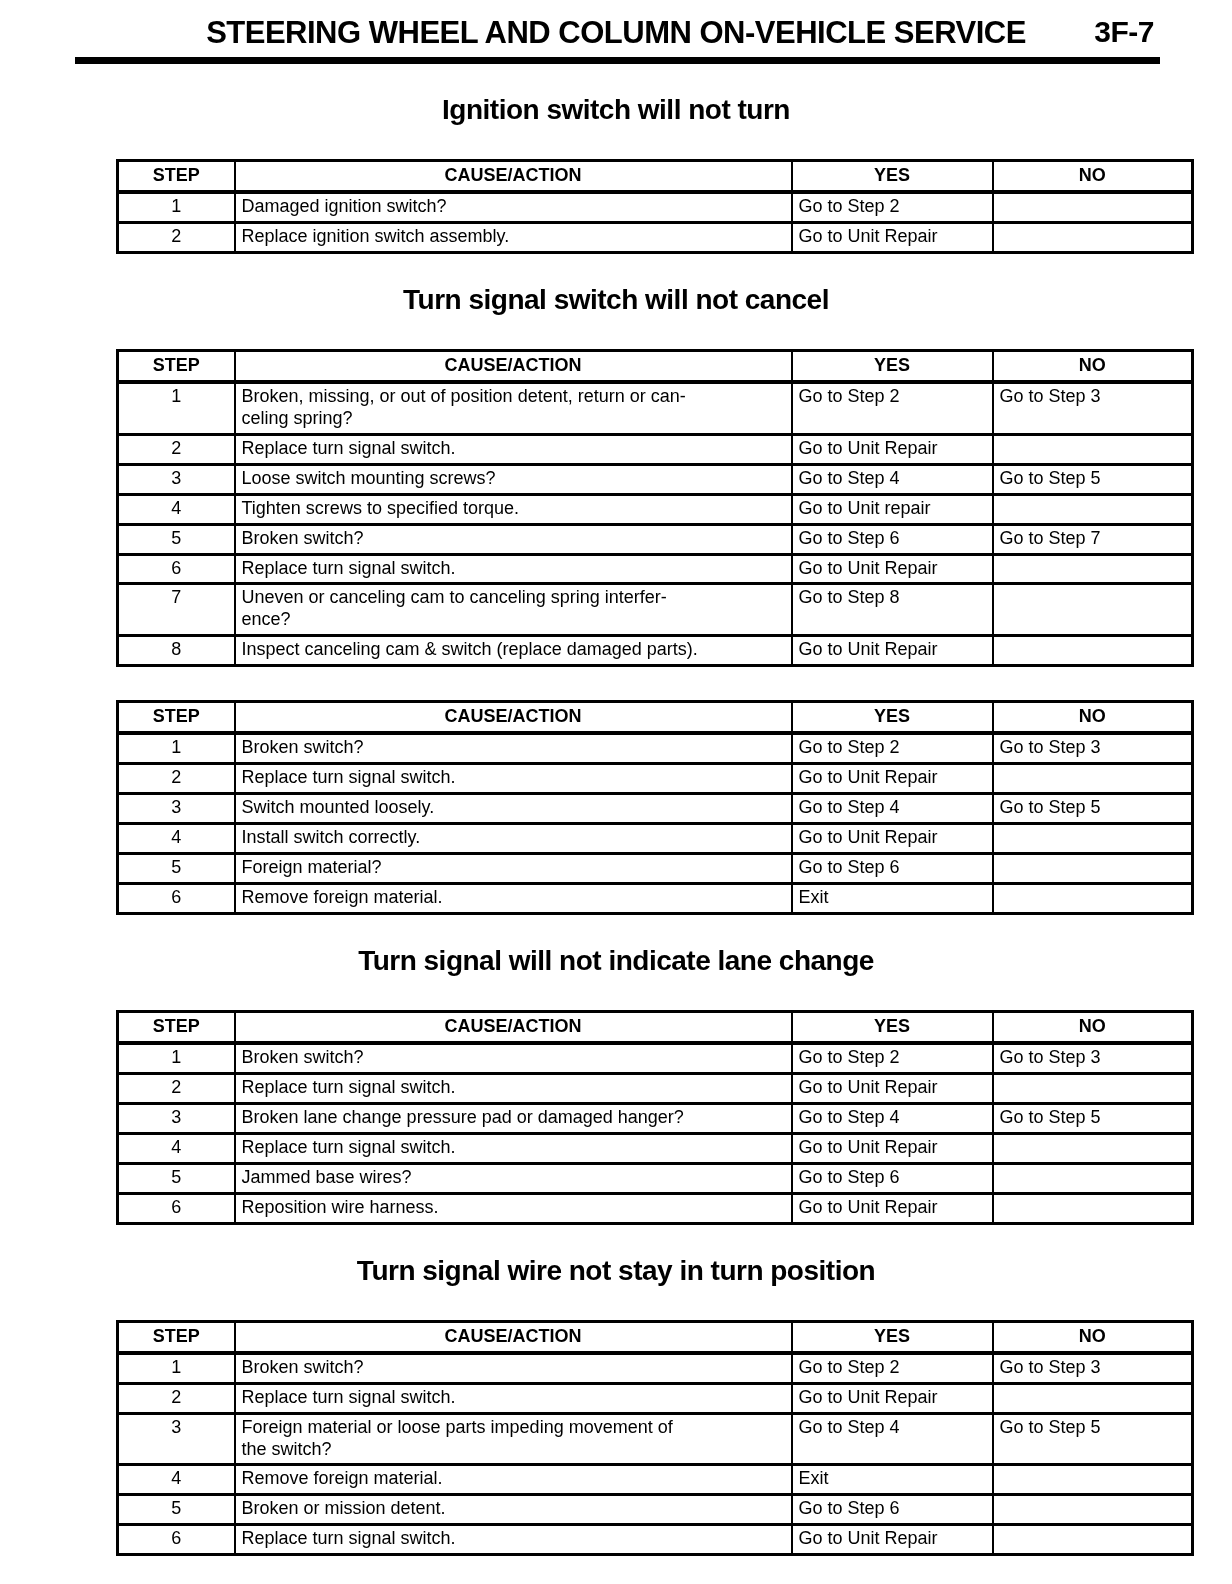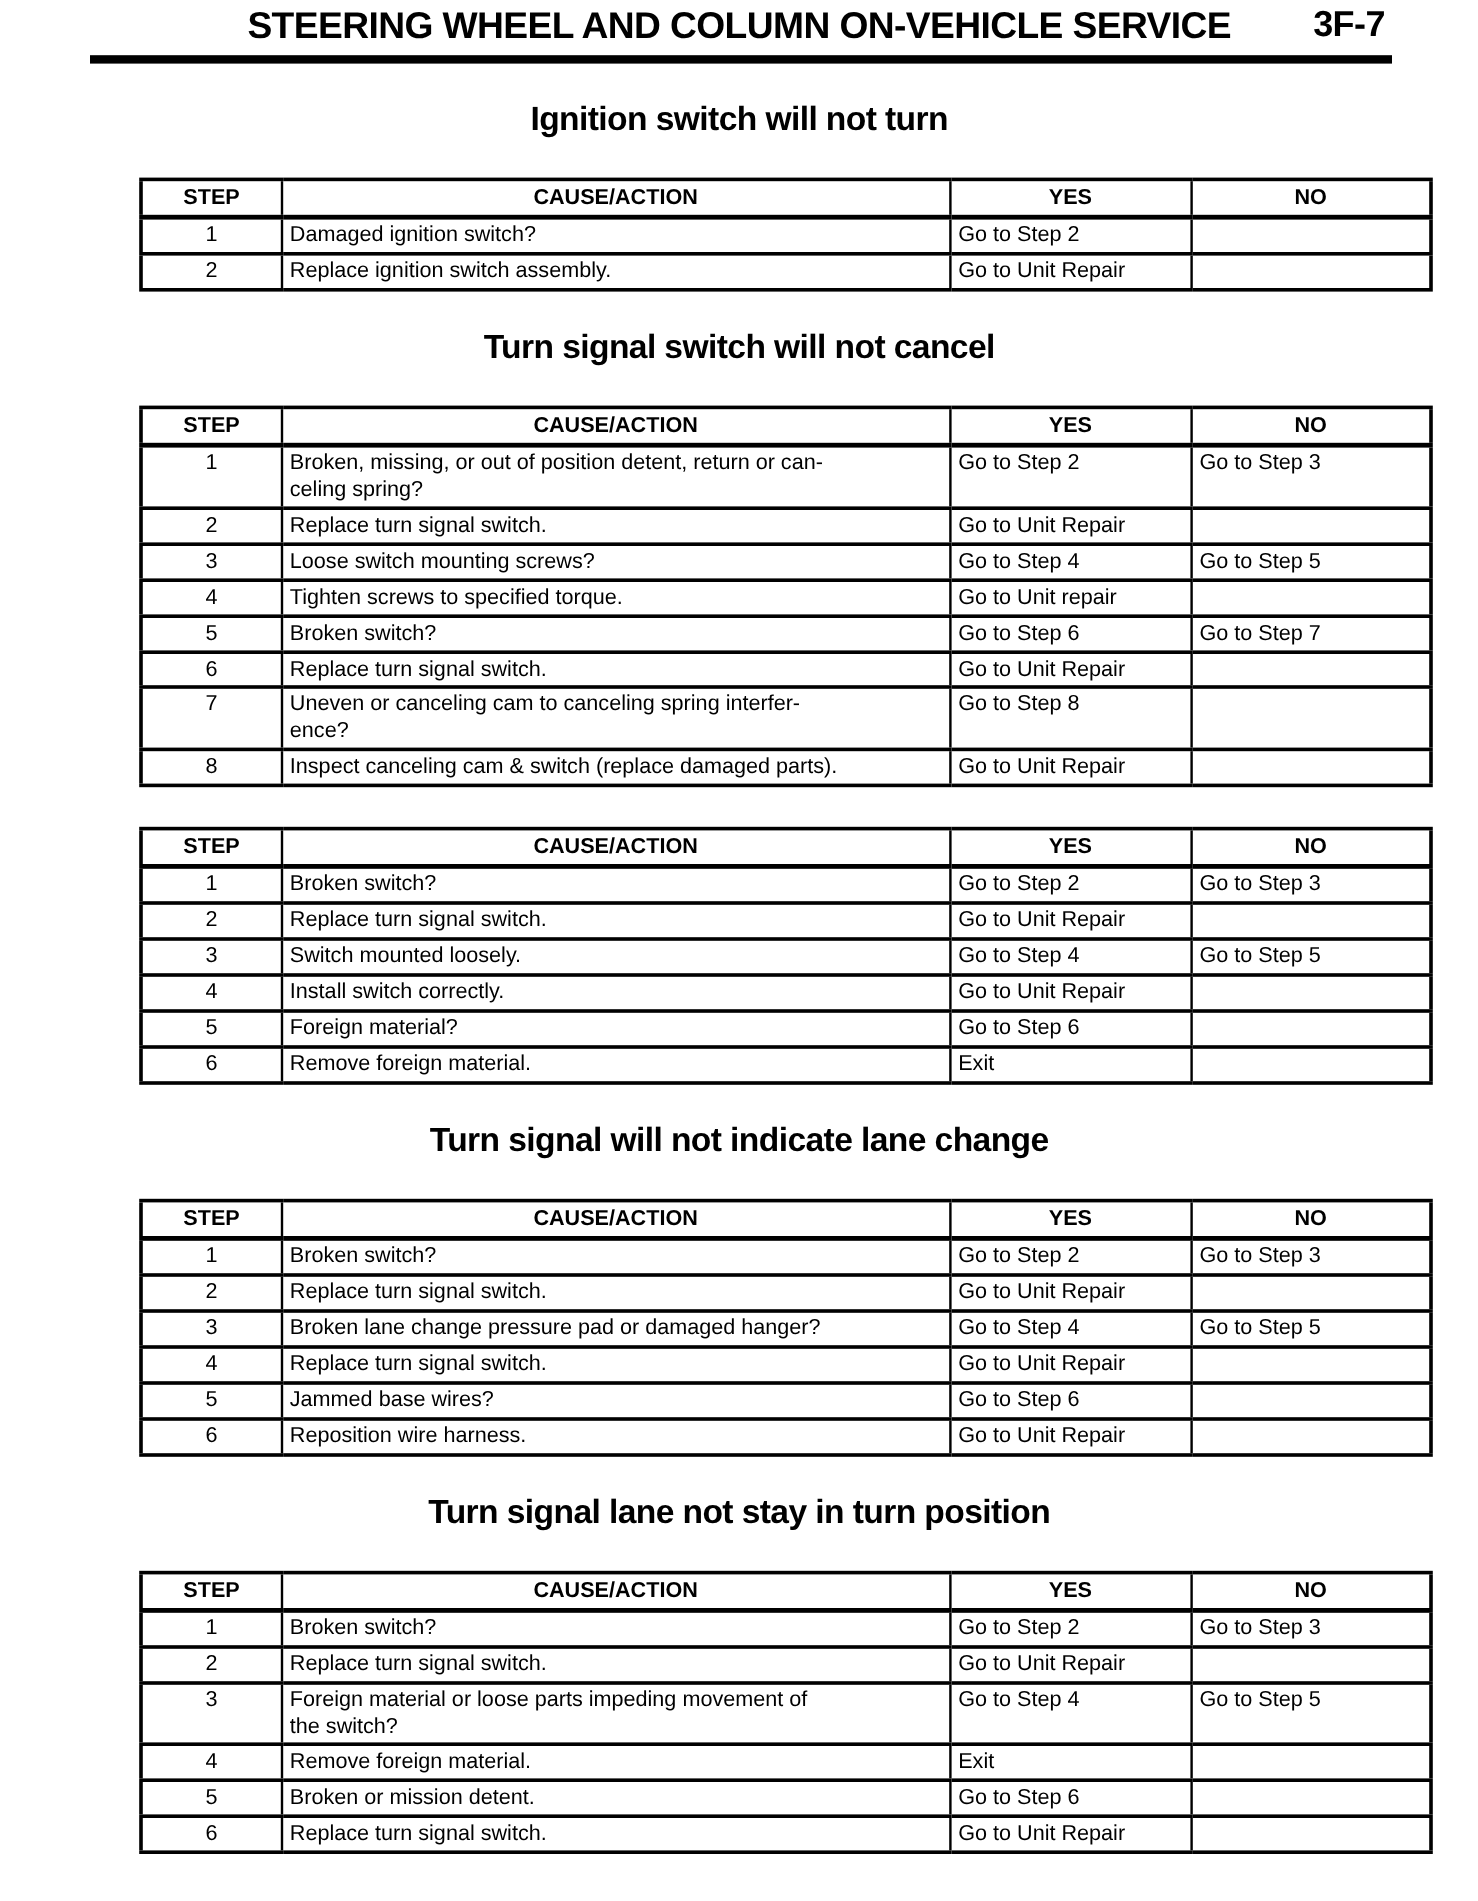--- a/index.html
+++ b/index.html
@@ -11,21 +11,21 @@
   }
   .page {
     position: relative;
     width: 1232px;
     height: 1584px;
     background: #fff;
     overflow: hidden;
   }
   .page-header {
     position: relative;
-    margin-top: 4px;
+    margin-top: 15px;
     height: 38px;
   }
   .page-title {
     display: block;
     text-align: center;
     font-size: 31px;
     font-weight: bold;
     letter-spacing: -0.5px;
     white-space: nowrap;
   }
@@ -326,21 +326,21 @@
     <td class="cell-step">6</td>
     <td class="cell-cause">Reposition wire harness.</td>
     <td class="cell-yes">Go to Unit Repair</td>
     <td class="cell-no"></td>
   </tr>
 </tbody>
     </table>
   </section>
 
   <section class="section">
-    <h2 class="section-title">Turn signal lane not stay in turn position</h2>
+    <h2 class="section-title">Turn signal wire not stay in turn position</h2>
     <table class="diag-table">
       <colgroup>
         <col class="c-step">
             <col class="c-cause">
             <col class="c-yes">
             <col class="c-no">
       </colgroup>
       <thead>
         <tr class="head-row">
           <th class="col-step">STEP</th>

